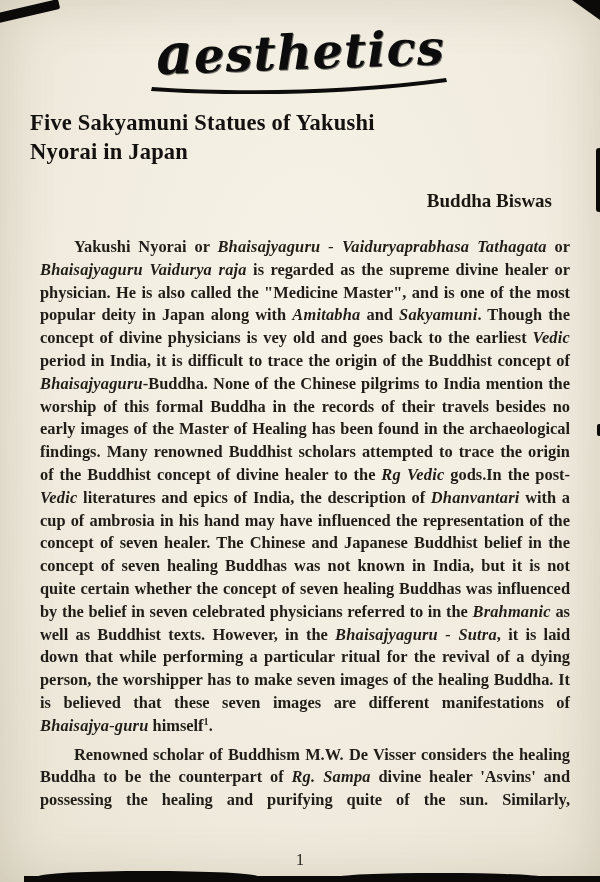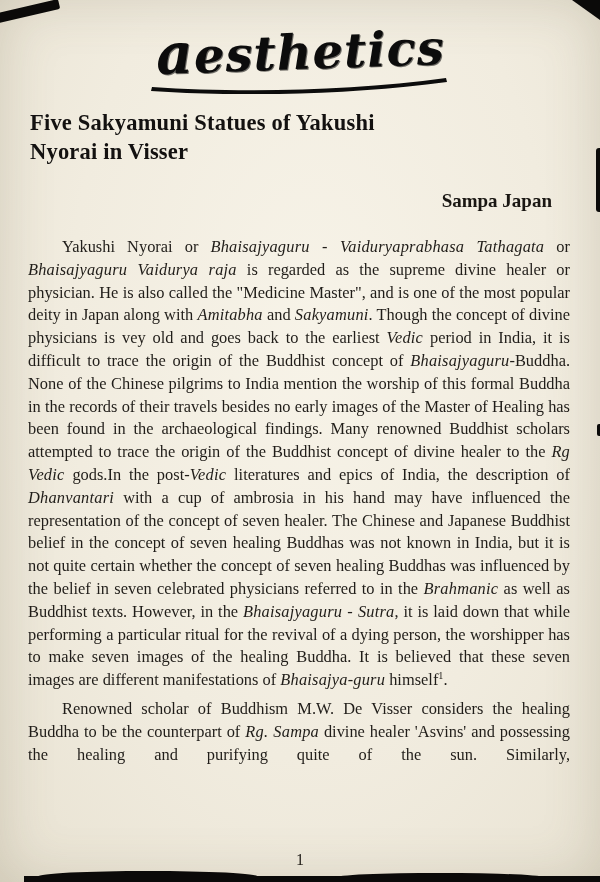--- a/index.html
+++ b/index.html
@@ -30,23 +30,23 @@
   .title {
     margin:14px 120px 0 30px;
     font-size:22.5px; font-weight:700; line-height:29px;
     color:#131110; letter-spacing:0.2px;
   }
   .title span { display:block; }
   .author { margin:24px 48px 0 0; text-align:right; font-size:19px; font-weight:700; color:#1a1713; }
 
   
   .body-text {
-    margin:24px 30px 0 28px;
+    margin:24px 30px 0 40px;
     font-size:16.4px; line-height:22.8px;
-    text-align:justify; color:#201d19;
+    text-align:justify; color:#201d19;font-weight:bold;
   }
   .body-text p { text-indent:34px; }
   .body-text p + p { margin-top:6px; }
   .body-text p.cont { text-align-last: justify; }
   .body-text i { letter-spacing:0.2px; }
   sup { font-size:0.62em; vertical-align:super; line-height:0; }
 
   .page-number { position:absolute; bottom:13px; left:0; right:0; text-align:center; font-size:16px; color:#26221d; }
 
   
@@ -74,24 +74,24 @@
 
   <div class="logo-wrap">
     <div class="logo">aesthetics</div>
     <svg class="logo-underline" width="300" height="18" viewBox="0 0 300 18">
       <path d="M2,11 C90,17 200,15 296,2 L297,6 C200,19 90,21 1,15 Z" fill="#0c0c0c"></path>
     </svg>
   </div>
 
   <h1 class="title">
     <span>Five Sakyamuni Statues of Yakushi</span>
-    <span>Nyorai in Visser</span>
+    <span>Nyorai in Japan</span>
   </h1>
 
-  <div class="author">Sampa Japan</div>
+  <div class="author">Buddha Biswas</div>
 
   <div class="body-text">
     <p><span>Yakushi Nyorai or </span><i>Bhaisajyaguru - Vaiduryaprabhasa Tathagata</i><span> or </span><i>Bhaisajyaguru Vaidurya raja</i><span> is regarded as the supreme divine healer or physician. He is also called the "Medicine Master", and is one of the most popular deity in Japan along with </span><i>Amitabha</i><span> and </span><i>Sakyamuni</i><span>. Though the concept of divine physicians is vey old and goes back to the earliest </span><i>Vedic</i><span> period in India, it is difficult to trace the origin of the Buddhist concept of </span><i>Bhaisajyaguru</i><span>-Buddha. None of the Chinese pilgrims to India mention the worship of this formal Buddha in the records of their travels besides no early images of the Master of Healing has been found in the archaeological findings. Many renowned Buddhist scholars attempted to trace the origin of the Buddhist concept of divine healer to the </span><i>Rg Vedic</i><span> gods.In the post-</span><i>Vedic</i><span> literatures and epics of India, the description of </span><i>Dhanvantari</i><span> with a cup of ambrosia in his hand may have influenced the representation of the concept of seven healer. The Chinese and Japanese Buddhist belief in the concept of seven healing Buddhas was not known in India, but it is not quite certain whether the concept of seven healing Buddhas was influenced by the belief in seven celebrated physicians referred to in the </span><i>Brahmanic</i><span> as well as Buddhist texts. However, in the </span><i>Bhaisajyaguru - Sutra</i><span>, it is laid down that while performing a particular ritual for the revival of a dying person, the worshipper has to make seven images of the healing Buddha. It is believed that these seven images are different manifestations of </span><i>Bhaisajya-guru</i><span> himself</span><sup>1</sup><span>.</span></p>
     <p class="cont"><span>Renowned scholar of Buddhism M.W. De Visser considers the healing Buddha to be the counterpart of </span><i>Rg. Sampa</i><span> divine healer 'Asvins' and possessing the healing and purifying quite of the sun. Similarly,</span></p>
   </div>
 
   <div class="page-number">1</div>
 
 </div>
 

